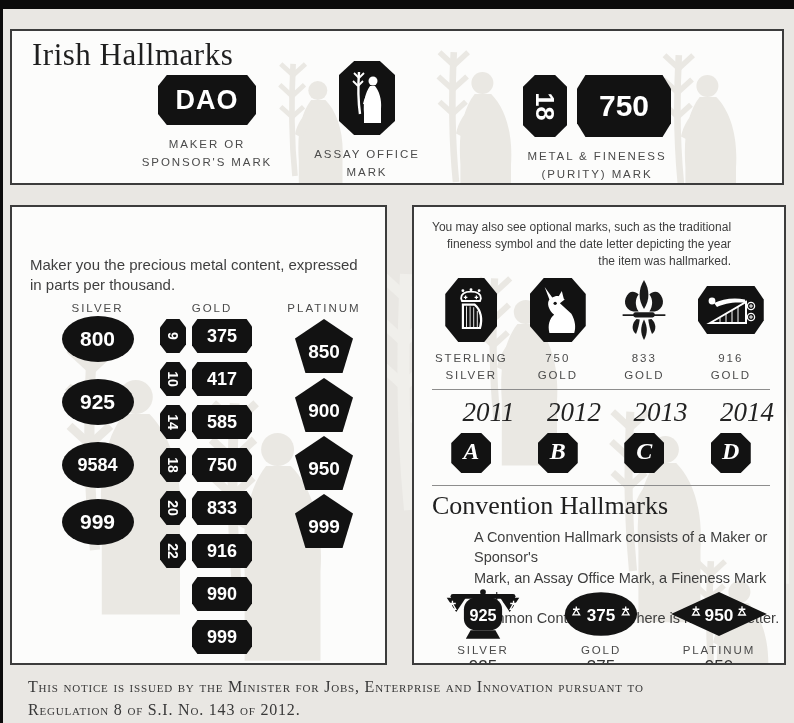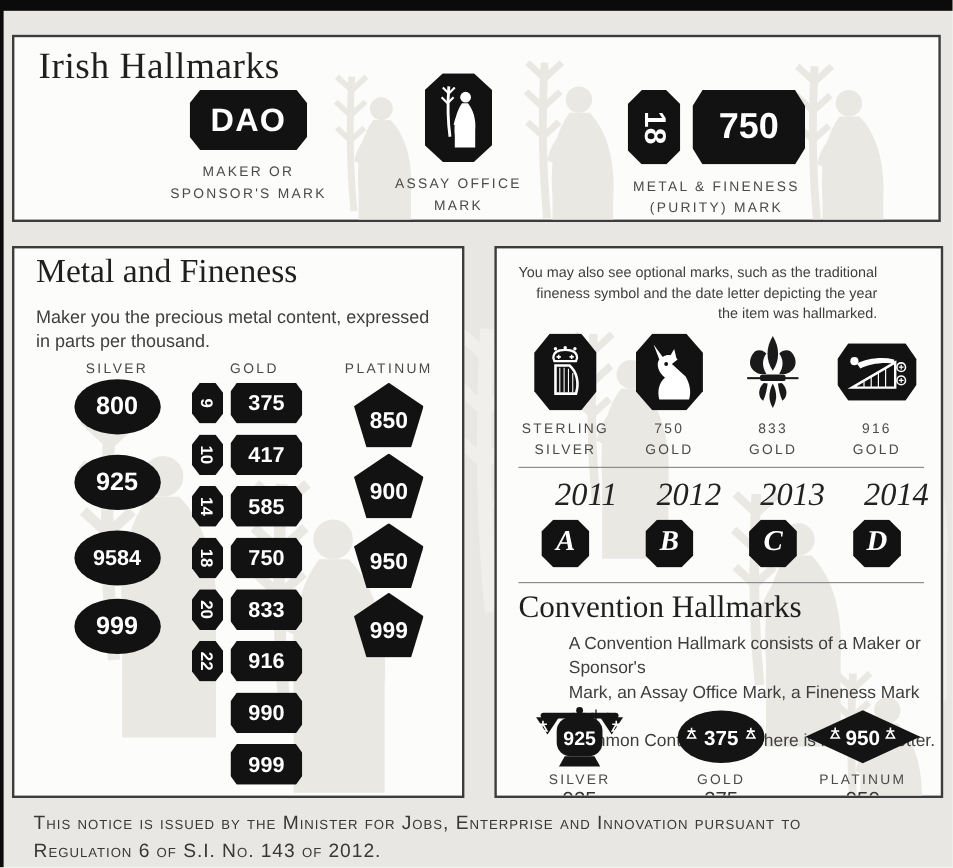--- a/index.html
+++ b/index.html
@@ -28,21 +28,21 @@
   .panel > .content { position:absolute; inset:0; z-index:1;padding-left:17px; }
 
   h1.serif, h2.serif {
     font-family:"Liberation Serif", serif; font-weight:400; color:#1f1f1f;
   }
 
   
   .title-irish { position:absolute; left:20px; top:6px; font-size:31px; letter-spacing:0.5px; }
   .mark-group { position:absolute; text-align:center; }
   .mg-maker   { left:110px; top:44px; width:170px; }
-  .mg-assay   { left:305px; top:30px; width:130px; }
+  .mg-assay   { left:290px; top:30px; width:130px; }
   .mg-purity  { left:480px; top:44px; width:210px; }
   .mark-label { margin-top:11px; font-size:11.5px; letter-spacing:1.9px; color:#4b4b4b; line-height:1.55; }
 
   .badge { background:#121212; color:#fff; display:flex; align-items:center; justify-content:center; font-weight:bold; }
   .oct-wide  { clip-path:polygon(9% 0,91% 0,100% 22%,100% 78%,91% 100%,9% 100%,0 78%,0 22%); }
   .oct-tall  { clip-path:polygon(27% 0,73% 0,100% 19%,100% 81%,73% 100%,27% 100%,0 81%,0 19%); }
   .oct-sq    { clip-path:polygon(25% 0,75% 0,100% 25%,100% 75%,75% 100%,25% 100%,0 75%,0 25%); }
 
   .badge-dao { width:98px; height:50px; margin:0 auto; font-size:27px; letter-spacing:1px; }
   .badge-assay { width:56px; height:74px; margin:0 auto; }
@@ -102,21 +102,21 @@
   .conv-row { position:absolute; left:10px; top:380px; width:354px;
               display:grid; grid-template-columns:repeat(3,1fr); text-align:center; }
   .conv-shape-wrap { height:54px; display:flex; align-items:center; justify-content:center; }
   .conv-label1 { margin-top:3px; font-size:11.5px; letter-spacing:1.9px; color:#4b4b4b; }
   .conv-label2 { font-size:17px; color:#333; margin-top:1px; }
 
   
   .footer { position:absolute; left:28px; top:676px; width:740px; z-index:1;
             font-size:16px; font-variant:small-caps; letter-spacing:0.8px;
             color:#383838; line-height:1.42; }
-  .footer span { display:block; }
+  .footer span { display:block;font-family:Liberation Serif, serif; }
 </style>
 </head>
 <body>
 
 <svg width="0" height="0" style="position:absolute">
   <defs>
     <symbol id="wm-fig" viewBox="0 0 100 160">
       <path d="M38 2 C36 40 36 80 40 120" stroke="currentColor" stroke-width="6" fill="none"></path>
       <path d="M38 14 l-13 -12 M38 14 l13 -12 M37 36 l-13 -12 M37 36 l13 -12 M37 58 l-12 -11 M37 58 l12 -11" stroke="currentColor" stroke-width="5" fill="none"></path>
       <circle cx="64" cy="30" r="10" fill="currentColor"></circle>
@@ -212,21 +212,20 @@
           <use href="#wm-fig"></use>
         </svg>
       </div>
     <div class="wm wm-panel" style="left:160px; top:110px;">
         <svg width="165" height="430">
           <use href="#wm-fig"></use>
         </svg>
       </div>
 
     <div class="content">
-      <h2 class="serif title-metal">Metal and Fineness</h2>
       <p class="metal-desc">
         <span>Maker you the precious metal content, expressed</span>
         <span>in parts per thousand.</span>
       </p>
 
       <div class="mcol col-silver">
         <div class="col-header">SILVER</div>
         <div class="oval" style="top:109px;">800</div>
         <div class="oval" style="top:172px;">925</div>
         <div class="oval small-font" style="top:235px;">9584</div>
@@ -467,16 +466,16 @@
           </div>
           <div class="conv-label1">PLATINUM</div>
           <div class="conv-label2">950</div>
         </div>
       </div>
     </div>
   </div>
 
   <div class="footer">
     <span>This notice is issued by the Minister for Jobs, Enterprise and Innovation pursuant to</span>
-    <span>Regulation 6 of S.I. No. 143 of 2012.</span>
+    <span>Regulation 8 of S.I. No. 143 of 2012.</span>
   </div>
 
 </div>
 
 </body></html>

